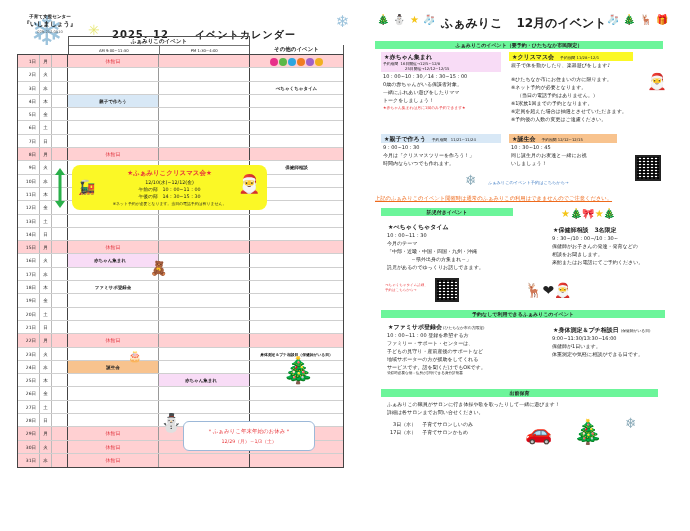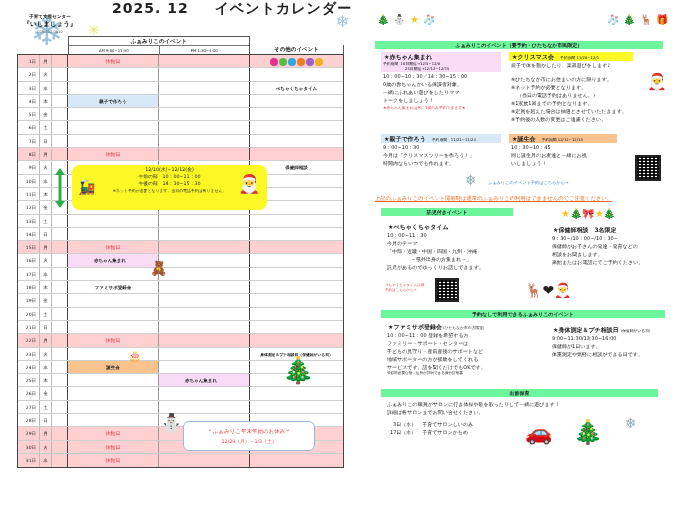--- a/index.html
+++ b/index.html
@@ -6,21 +6,21 @@
   html, body { width: 690px; height: 531px; background: #ffffff; overflow: hidden; }
   body { font-family: "DejaVu Sans", sans-serif; color: #222; position: relative; }
 
   
   .left { position: absolute; left: 0; top: 0; width: 345px; height: 531px; }
   .org { position: absolute; left: 18px; top: 14px; width: 64px; text-align: center; }
   .org .l1 { font-size: 4.6px; font-weight: bold; }
   .org .l2 { font-size: 6.5px; font-weight: bold; margin-top: 1px; }
   .org .l3 { font-size: 3.6px; color: #555; margin-top: 1px; }
   .flake-bg { position: absolute; color: #9cc3dc; }
-  .title { position: absolute; left: 112px; top: 0; font-size: 14px; font-weight: bold; letter-spacing: 1px; white-space: nowrap; }
+  .title { position: absolute; left: 112px; top: 28px; font-size: 10px; font-weight: bold; letter-spacing: 1px; white-space: nowrap; }
   .title .gap { display: inline-block; width: 26px; }
 
   .cal { position: absolute; left: 17px; top: 36px; width: 327px; }
   .cal-head { position: relative; height: 18px; }
   .cal-head .evt-head { position: absolute; left: 51px; top: 0; width: 182px; height: 18px; border: 1px solid #555; border-bottom: none; }
   .cal-head .evt-title { height: 9px; font-size: 5.5px; text-align: center; font-weight: bold; border-bottom: 1px solid #777; line-height: 9px; }
   .cal-head .ampm { display: flex; height: 9px; }
   .cal-head .ampm div { flex: 1; font-size: 3.8px; text-align: center; line-height: 9px; }
   .cal-head .ampm div:first-child { border-right: 1px solid #777; }
   .cal-head .other-head { position: absolute; left: 233px; top: 9px; width: 94px; height: 9px; font-size: 5.5px; font-weight: bold; text-align: center; line-height: 9px; border-right: 1px solid #555; }
@@ -366,20 +366,21 @@
   </div>
 
   <div class="arrow-v">
     <svg width="10" height="40" viewBox="0 0 10 40">
         <rect x="3.5" y="5" width="3" height="30" fill="#2ab04a"></rect>
         <polygon points="5,0 10,7 0,7" fill="#2ab04a"></polygon>
         <polygon points="5,40 10,33 0,33" fill="#2ab04a"></polygon>
       </svg>
   </div>
   <div class="xmas-box">
+    <div class="t">★ふぁみりこクリスマス会★</div>
     <div class="d">12/10(水)~12/12(金)</div>
     <div class="d">午前の部　10：00~11：00</div>
     <div class="d">午後の部　14：30~15：30</div>
     <div class="n">※ネット予約が必要となります。当日の電話予約は有りません。</div>
     <span style="position:absolute;left:6px;top:14px;font-size:14px;">🚂</span>
     <span style="position:absolute;right:6px;top:8px;font-size:18px;">🎅</span>
   </div>
 
   <span style="position:absolute;left:150px;top:260px;font-size:14px;">🧸</span>
   <span style="position:absolute;left:128px;top:350px;font-size:11px;">🎂</span>
@@ -391,20 +392,23 @@
     <div class="d">12/29（月）～1/3（土）</div>
   </div>
 </div>
 
 <div class="right">
   <div class="deco-row" style="left:32px;">
     <span>🎄</span>
       <span>⛄</span>
       <span style="color:#f5c518">★</span>
       <span>🧦</span>
+  </div>
+  <div class="r-title">
+    <span>ふぁみりこ</span><span class="gap"></span><span>12月のイベント</span>
   </div>
   <div class="deco-row" style="left:262px;">
     <span>🧦</span>
       <span>🎄</span>
       <span>🦌</span>
       <span>🎁</span>
   </div>
 
   <div class="band" style="top:41px;width:288px;">ふぁみりこのイベント（要予約・ひたちなか市民限定）</div>
 

